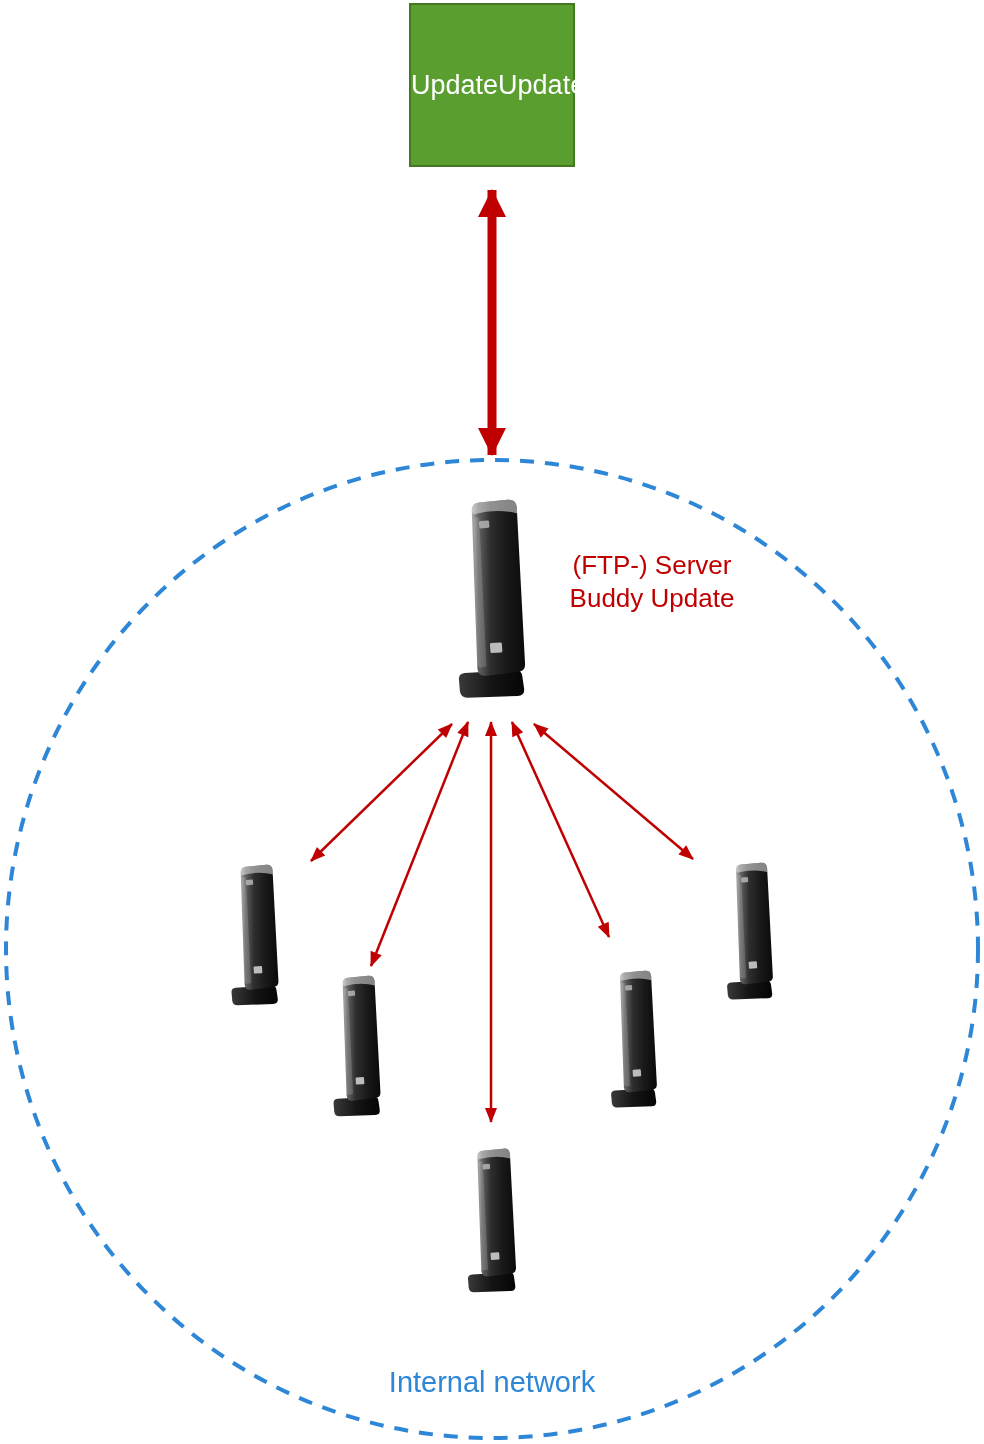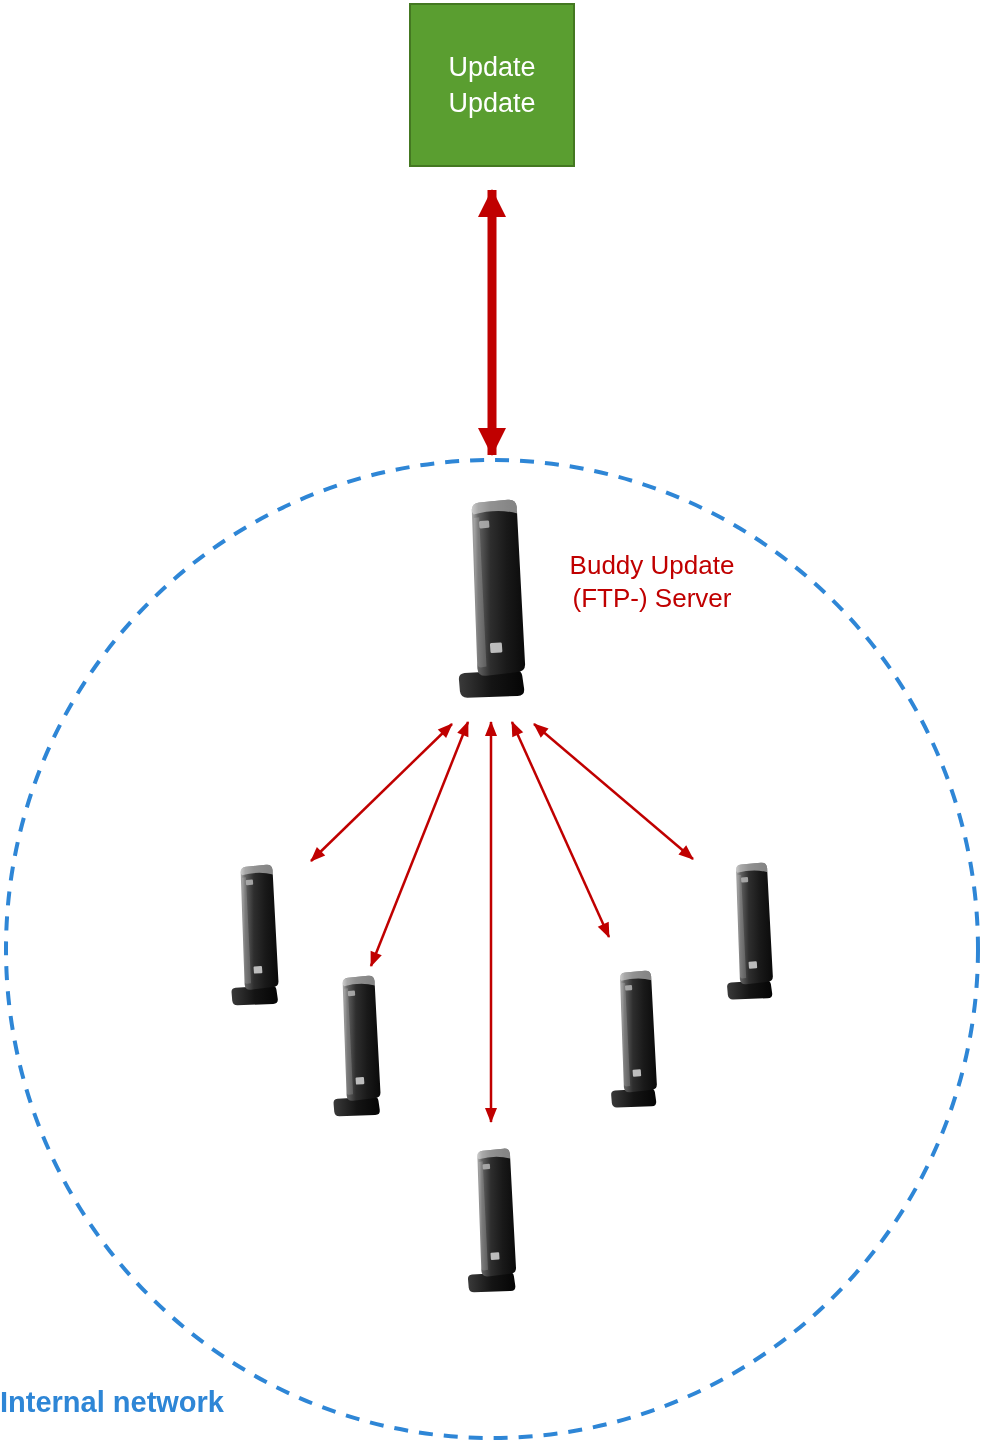--- a/index.html
+++ b/index.html
@@ -35,23 +35,22 @@
   .arrow.thin  { stroke-width: 2.5; }
 
   .update-server {
     position: absolute;
     left: 409px; top: 3px;
     width: 166px; height: 164px;
     background: var(--green-fill, #5a9e30);
     border: 2px solid var(--green-border, #447821);
     color: #ffffff;
     display: flex;
-    flex-direction: column;
+    flex-direction: row;
     align-items: center;
-    justify-content: center;
     font-size: 27px;
     line-height: 36px;
     text-align: center;
   }
 
   .device { position: absolute; }
   .device.buddy    { left: 437px; top: 496px;  width: 110px; height: 211px; }
   .device.d-left   { left: 216px; top: 862px;  width: 78px;  height: 150px; }
   .device.d-mleft  { left: 318px; top: 973px;  width: 78px;  height: 150px; }
   .device.d-bottom { left: 452px; top: 1146px; width: 80px;  height: 153px; }
@@ -67,25 +66,24 @@
     text-align: center;
     color: var(--red, #c00000);
     font-size: 26px;
     line-height: 33px;
   }
 
   .net-label {
     position: absolute;
     left: 0; top: 1366px;
     width: 984px;
-    text-align: left;
+    text-align: center;
     color: var(--blue, #2e86d6);
     font-size: 29px;
-    font-weight: bold;
-    margin-top: 20px;
+    font-weight: normal;
   }
 </style>
 </head>
 <body>
 
 <div class="canvas">
 
   <svg class="defs" aria-hidden="true">
     <defs>
       <linearGradient id="nasGrad" x1="0" y1="0" x2="1" y2="0">
@@ -135,22 +133,22 @@
   <div class="update-server">
     <span>Update</span>
     <span>Update</span>
   </div>
 
   <svg class="device buddy" viewBox="0 0 120 230">
       <use href="#nas-device"></use>
     </svg>
 
   <div class="buddy-label">
+    <span>(FTP-) Server</span>
     <span>Buddy Update</span>
-    <span>(FTP-) Server</span>
   </div>
 
   <svg class="device d-left" viewBox="0 0 120 230">
       <use href="#nas-device"></use>
     </svg>
   <svg class="device d-mleft" viewBox="0 0 120 230">
       <use href="#nas-device"></use>
     </svg>
   <svg class="device d-bottom" viewBox="0 0 120 230">
       <use href="#nas-device"></use>

